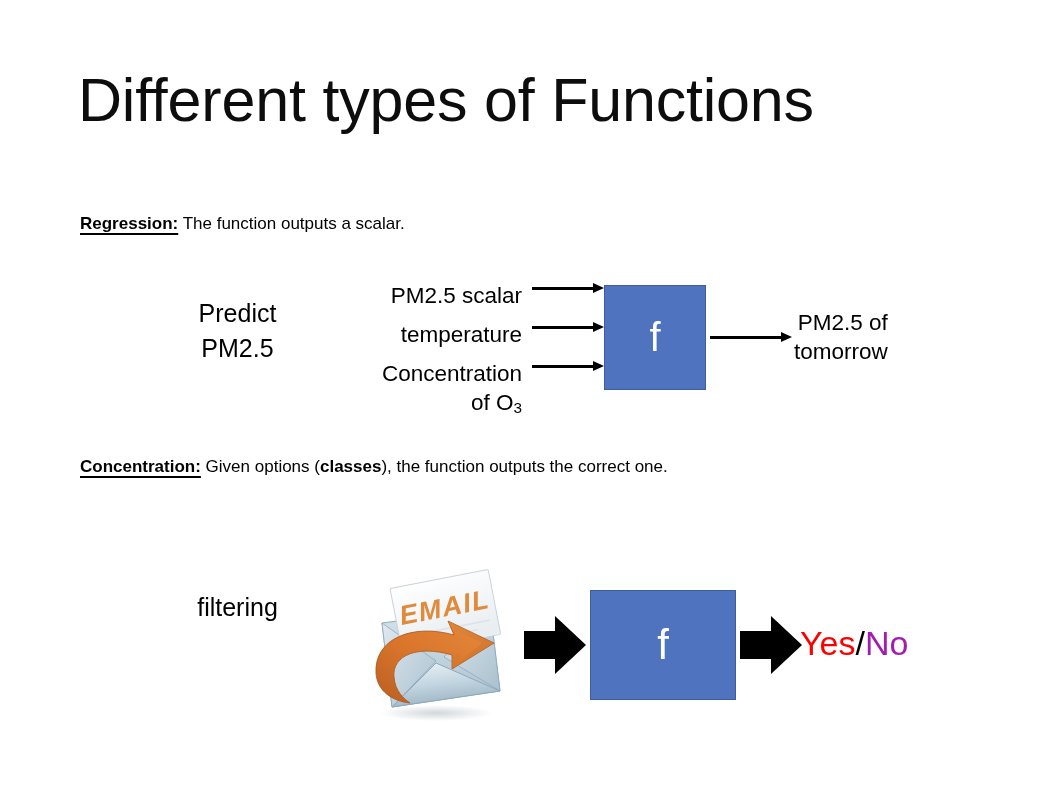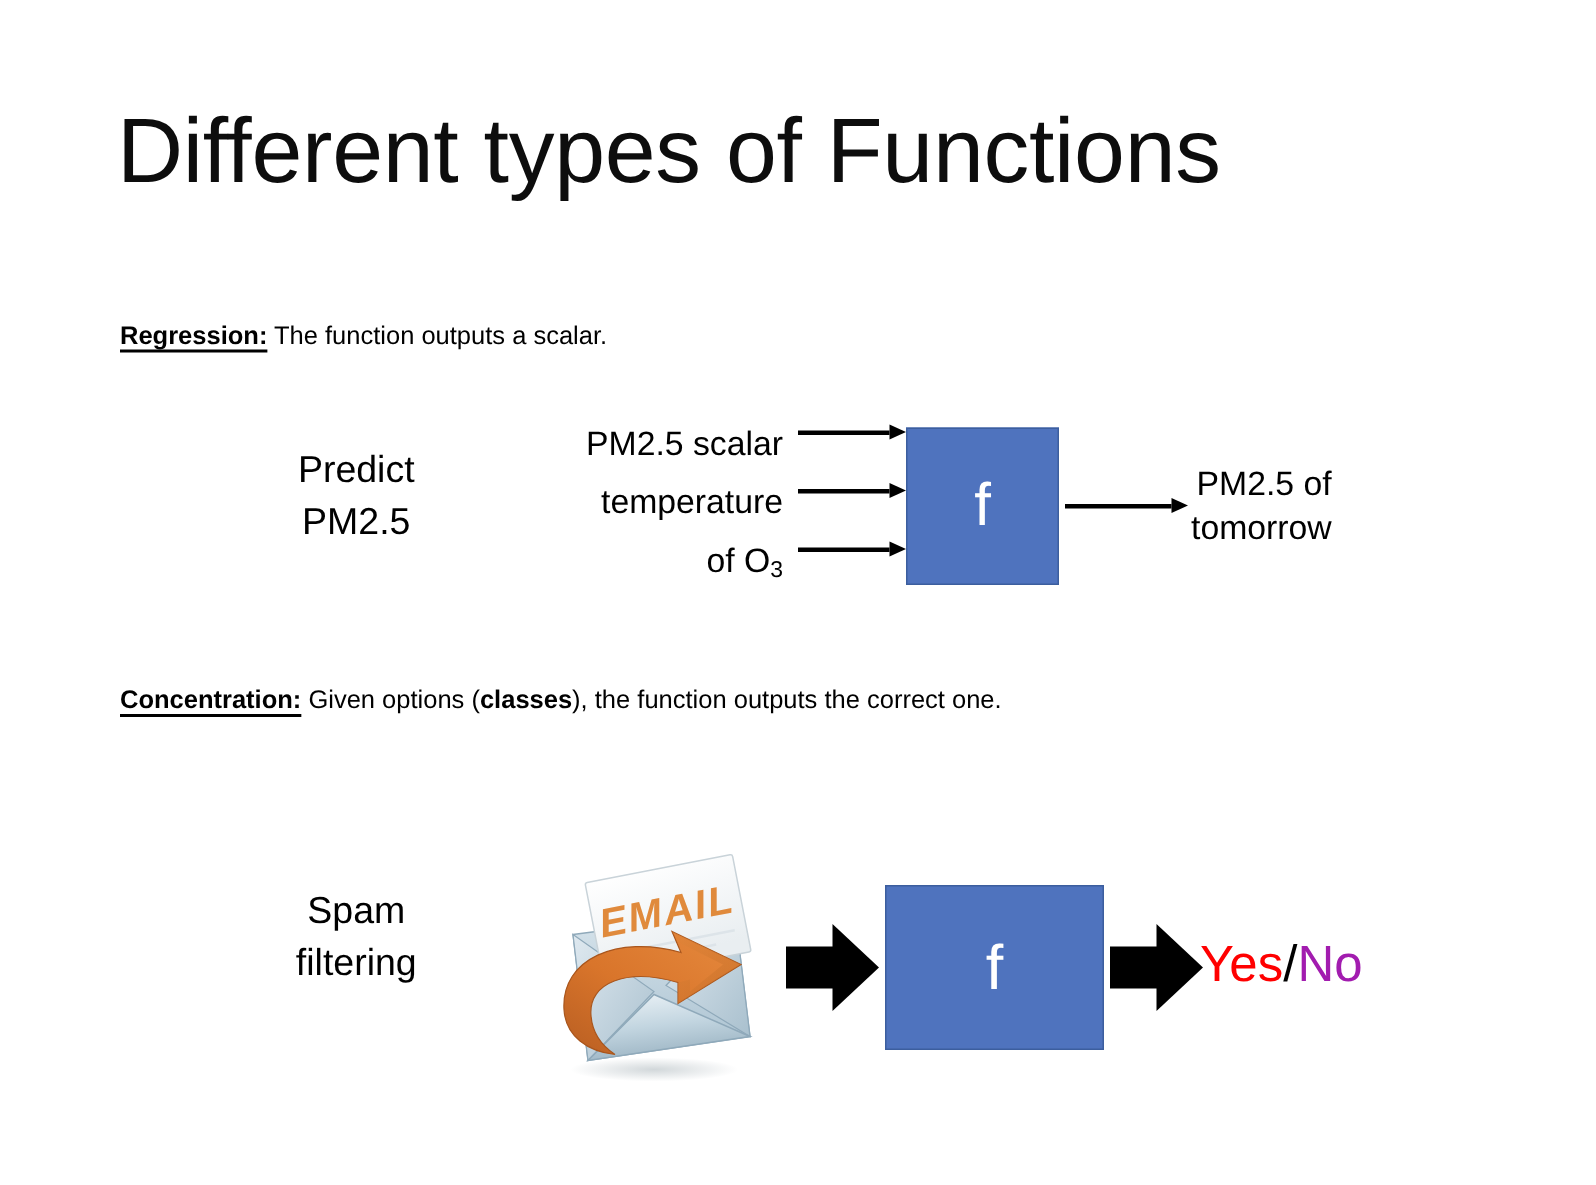--- a/index.html
+++ b/index.html
@@ -244,20 +244,21 @@
     <div>Predict</div>
     <div>PM2.5</div>
   </div>
 
   <div id="regression-diagram">
 
     <div class="input-rows">
       <div class="input-label" id="in-row-1">PM2.5 scalar</div>
       <div class="input-label" id="in-row-2">temperature</div>
       <div class="input-label" id="in-row-3">
+        <span>Concentration</span>
         <span class="line2"><span>of O</span><sub>3</sub></span>
       </div>
     </div>
 
     <div class="thin-arrow" style="left:232px; top:13px; width:72px;">
       <div class="shaft" style="width:61px;"></div>
         <div class="head" style="left:61px;"></div>
     </div>
     <div class="thin-arrow" style="left:232px; top:52px; width:72px;">
       <div class="shaft" style="width:61px;"></div>
@@ -279,21 +280,20 @@
       <div>PM2.5 of</div>
       <div>tomorrow</div>
     </div>
   </div>
 
   <div class="para" id="classification-para">
     <span class="lead">Concentration:</span><span> Given options (</span><span class="strong">classes</span><span>), the function outputs the correct one.</span>
   </div>
 
   <div class="side-label" id="spam-label">
-    <div>Spam</div>
     <div>filtering</div>
   </div>
 
   <div id="email-clipart">
     <svg width="170" height="160" viewBox="0 0 170 160">
       <defs>
         <linearGradient id="envBack" x1="0" y1="0" x2="0" y2="1">
           <stop offset="0" stop-color="#d7e4ec"></stop>
           <stop offset="1" stop-color="#a8c0cf"></stop>
         </linearGradient>

